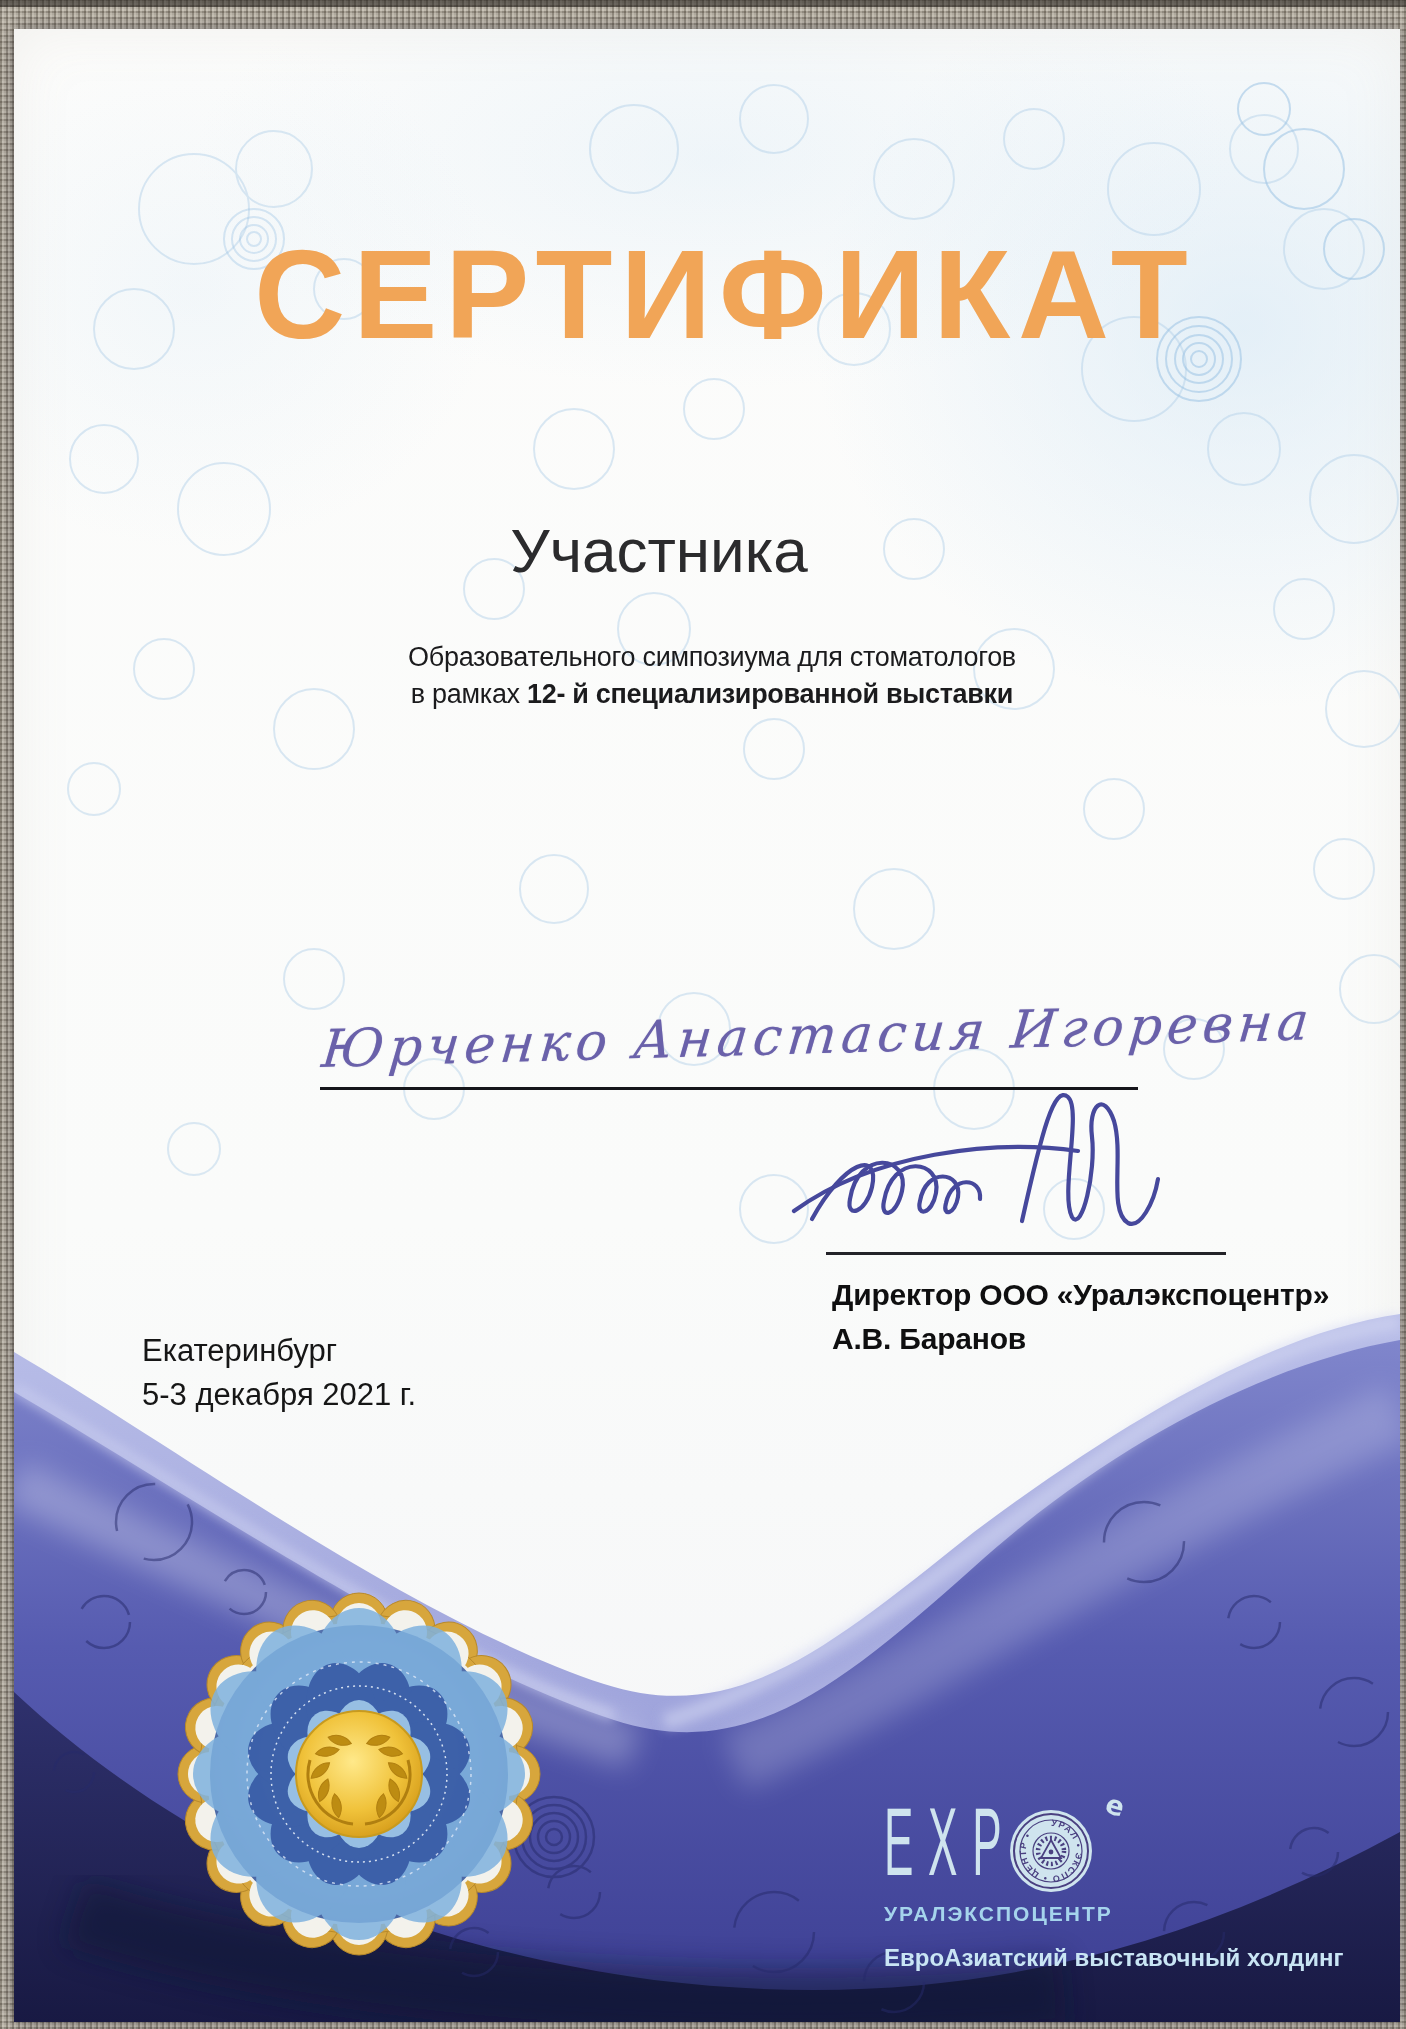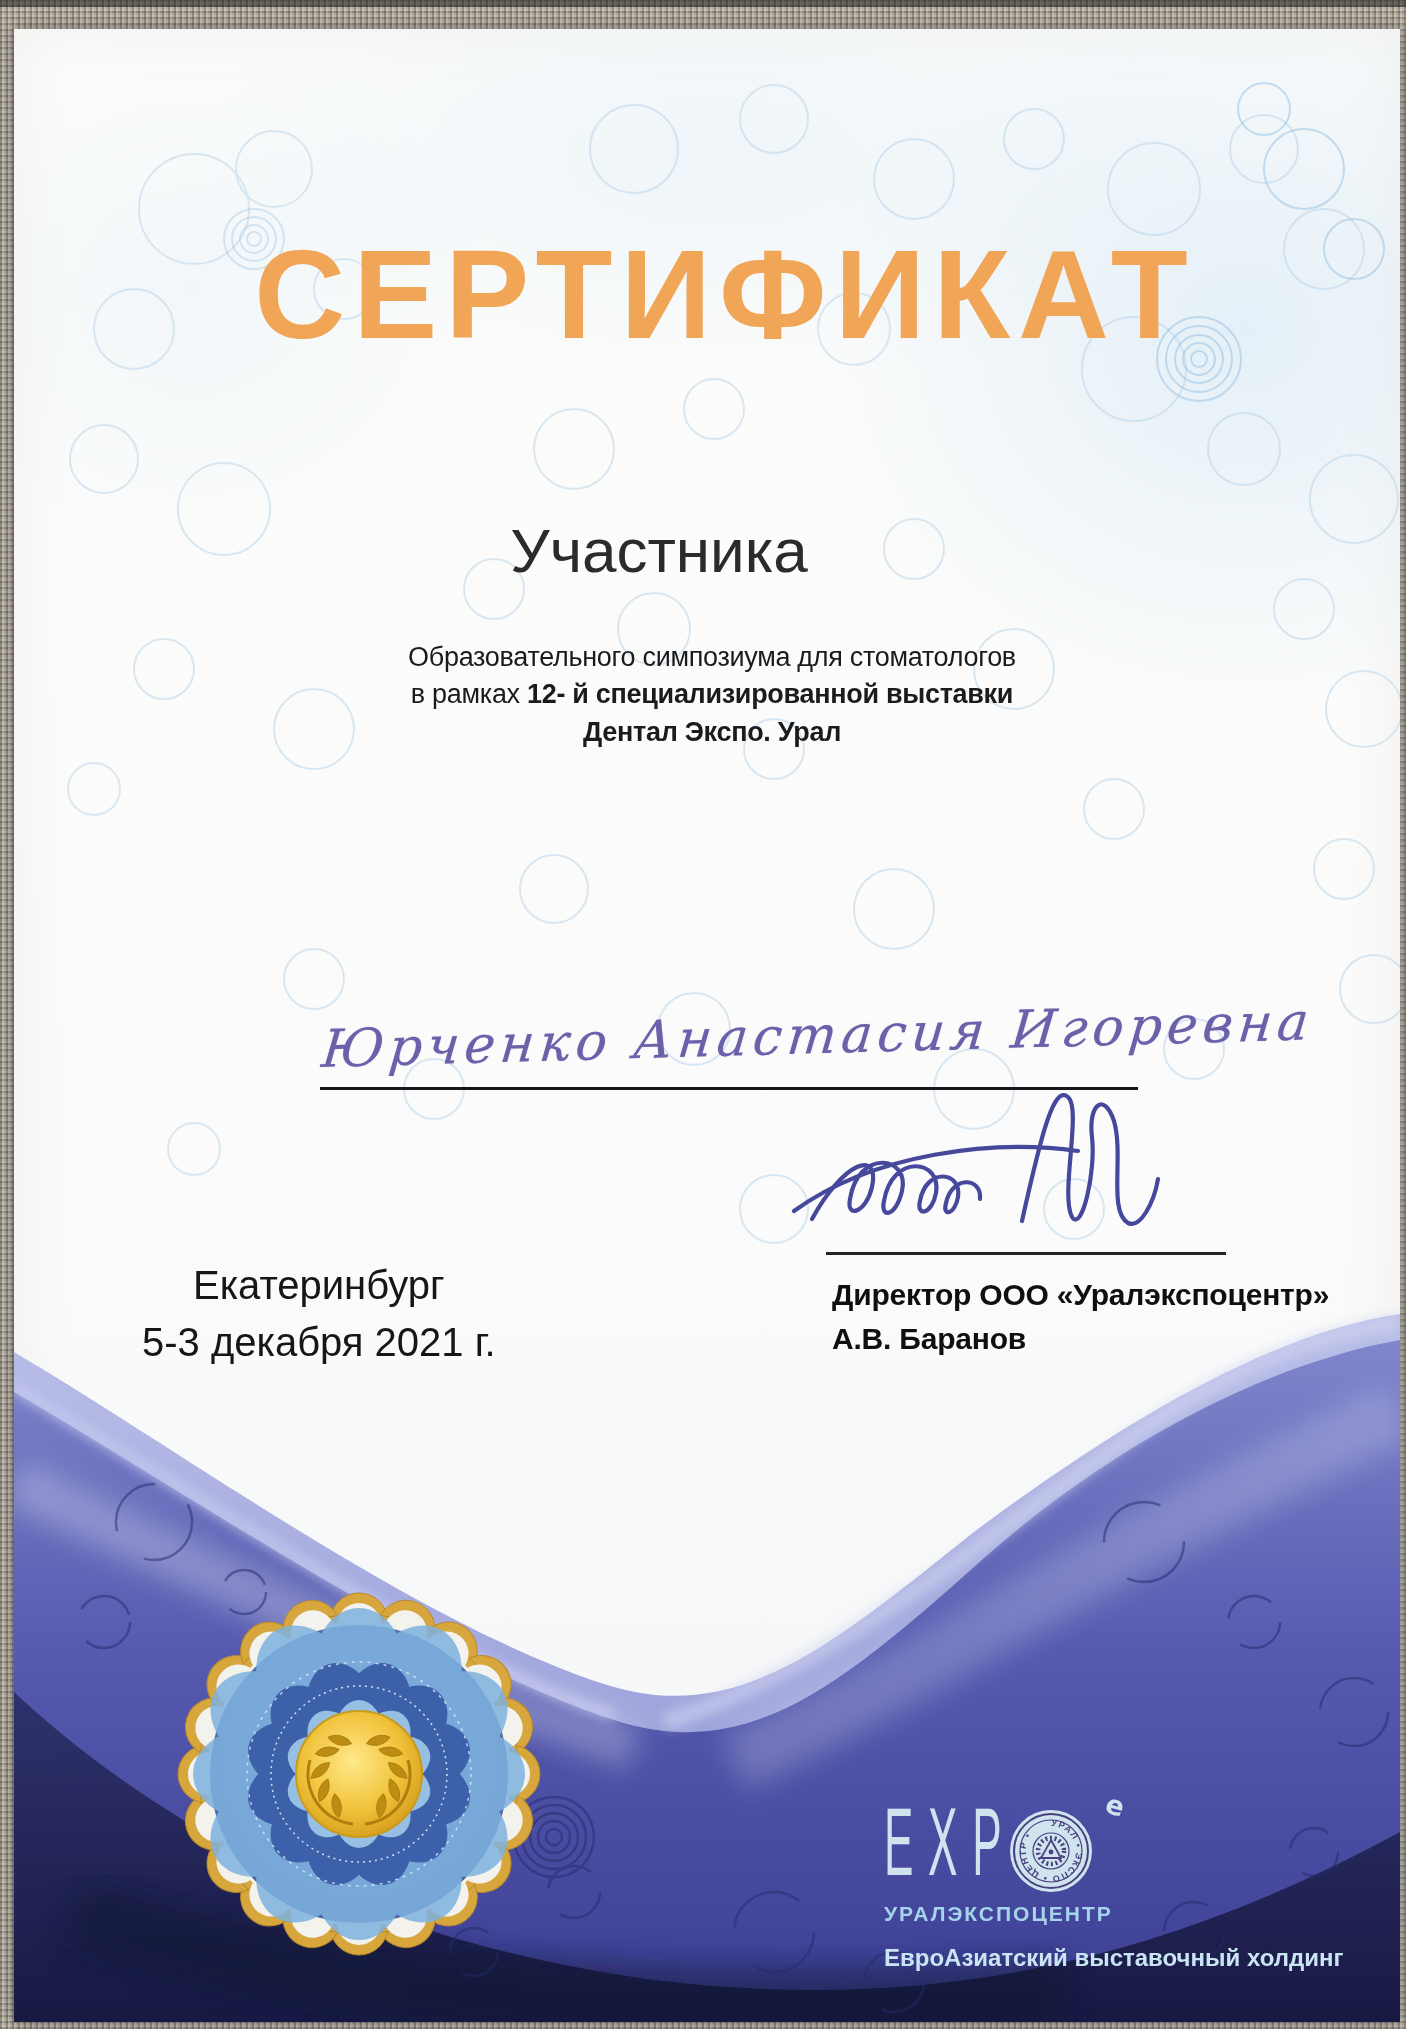--- a/index.html
+++ b/index.html
@@ -41,21 +41,21 @@
   .bodytext .b{font-weight:bold;text-align:center;}
 
   .nameline{left:306px;top:1058px;width:818px;height:3px;background:#16161b;}
   .handname{
     left:308px;top:978px;width:860px;
     font-family:"DejaVu Serif",serif;font-style:italic;
     font-size:52px;color:#6a61aa;letter-spacing:5px;white-space:nowrap;
     transform:rotate(-1.6deg) skewX(-7deg);text-shadow:0 0 1px rgba(106,97,170,.5);
   }
 
-  .placedate{left:128px;top:1228px;font-size:40px;line-height:1.42;color:#161616;text-align:center;}
+  .placedate{left:128px;top:1300px;font-size:31px;line-height:1.42;color:#161616;}
   .sigline{left:812px;top:1223px;width:400px;height:3px;background:#232328;}
   .signatory{left:818px;top:1244px;font-size:30px;line-height:1.45;font-weight:bold;color:#0f0f10;letter-spacing:-0.2px;}
 
   .expo{left:860px;top:1745px;width:400px;height:220px;}
   .expo .letters{
     position:absolute;left:10px;top:14px;
     font-size:42px;font-weight:400;letter-spacing:14px;color:#cfe4ee;
     transform:scale(1.05,2.3);transform-origin:left top;white-space:nowrap;
   }
   .expo .emark{
@@ -200,21 +200,20 @@
             <circle r="40"></circle>
           </g>
     </g>
   </svg>
 
   <div class="abs title">СЕРТИФИКАТ</div>
   <div class="abs subtitle">Участника</div>
   <div class="abs bodytext">
     <div>Образовательного симпозиума для стоматологов</div>
     <div><span>в рамках </span><span class="b">12- й специализированной выставки</span></div>
-    <div class="b">Дентал Экспо. Урал</div>
   </div>
 
   <div class="abs nameline"></div>
   <div class="abs handname">Юрченко Анастасия Игоревна</div>
 
   <div class="abs placedate">
     <div>Екатеринбург</div>
     <div>5-3 декабря 2021 г.</div>
   </div>
 

